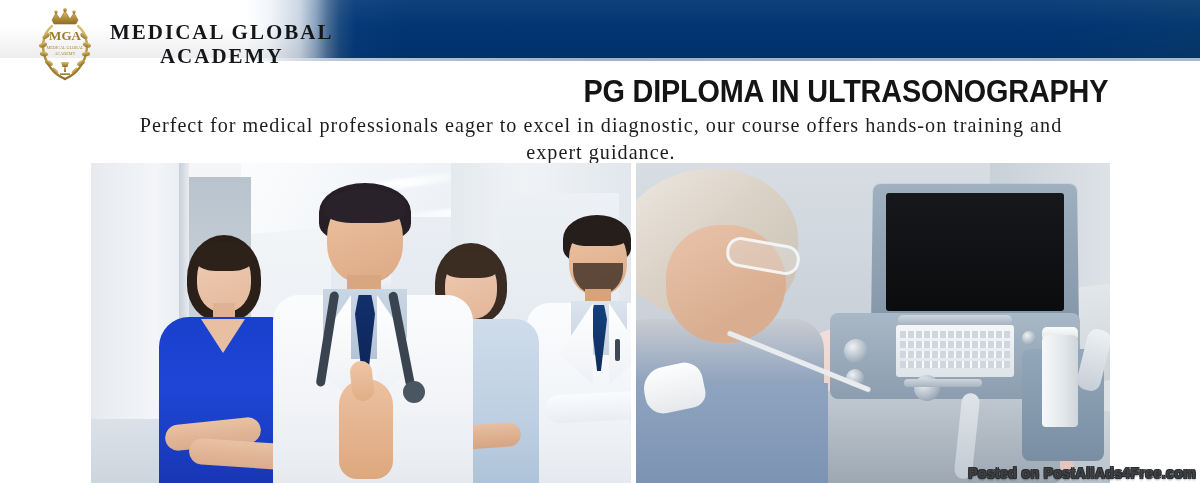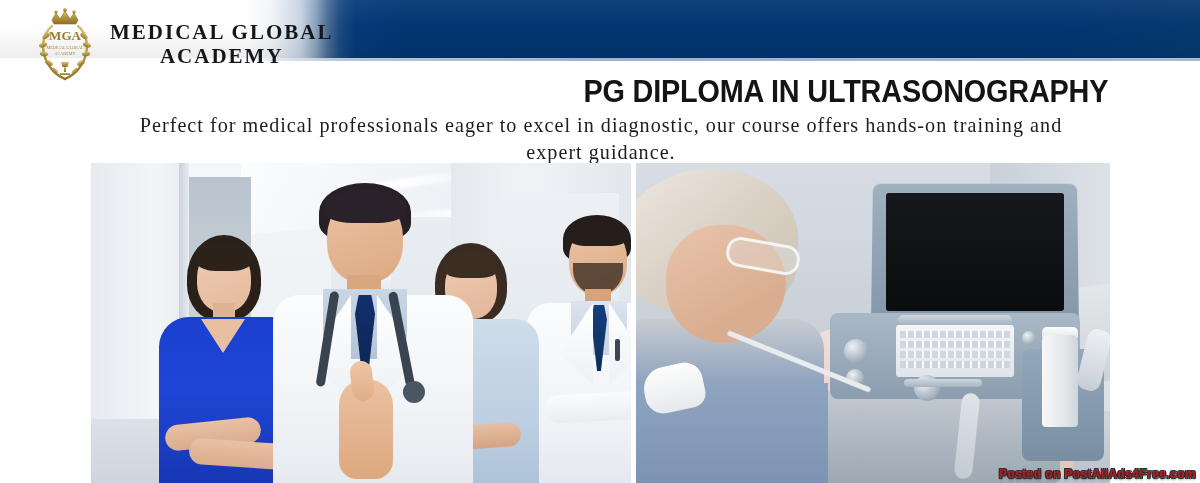--- a/index.html
+++ b/index.html
@@ -536,23 +536,23 @@
     transform: rotate(6deg);
   }
 
   
   .watermark {
     position: absolute;
     right: 4px;
     bottom: 2px;
     font-family: "Liberation Sans", "DejaVu Sans", sans-serif;
     font-weight: 700;
-    font-size: 12px;
+    font-size: 14px;
     letter-spacing: 0.4px;
-    color: #b91c1c;
+    color: #404040;
     text-shadow:
       -1px -1px 0 #2a2f35, 1px -1px 0 #2a2f35,
       -1px  1px 0 #2a2f35, 1px  1px 0 #2a2f35,
        0    2px 2px rgba(0,0,0,0.45);
     white-space: nowrap;
     z-index: 20;
   }
 </style>
 </head>
 <body>

